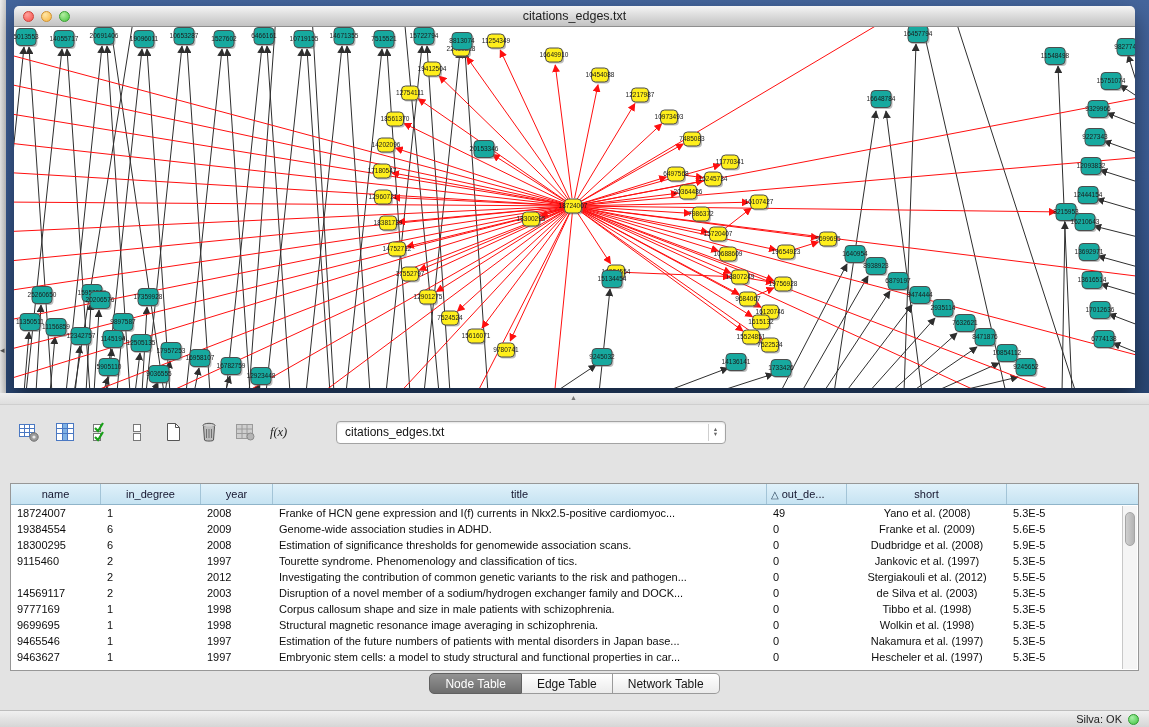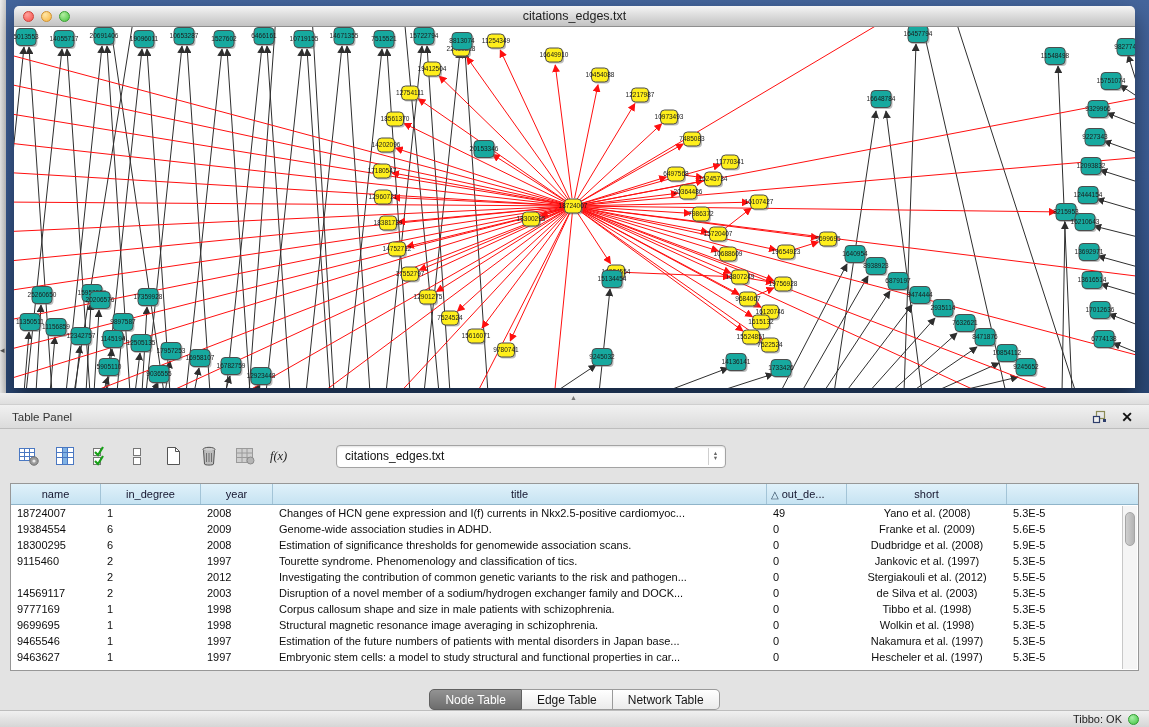--- a/index.html
+++ b/index.html
@@ -59,21 +59,21 @@
         border-right:1px solid #a3c4d7; overflow:hidden; white-space:nowrap; }
   .sort-glyph { margin:0 3px 0 4px; font-size:10px; color:#27415a; }
   .tbody { position:relative; }
   .tr { display:flex; height:16px; }
   .td { font-size:11px; color:#0d0d0d; line-height:16px; padding:0 6px; white-space:nowrap; overflow:hidden; }
   .vscroll { position:absolute; right:1px; top:22px; bottom:1px; width:15px; background:#f5f5f5;
              border-left:1px solid #c8c8c8; }
   .vthumb { position:absolute; left:2px; top:6px; width:10px; height:34px; border-radius:6px;
             background:linear-gradient(90deg,#cfcfcf,#b4b4b4); border:1px solid #a5a5a5; }
 
-  .tabs { position:absolute; left:0; top:268px; width:100%; display:flex; justify-content:center;margin-top:16px; }
+  .tabs { position:absolute; left:0; top:268px; width:100%; display:flex; justify-content:center; }
   .tab { height:21px; font-size:12px; display:flex; align-items:center; justify-content:center;
          background:linear-gradient(180deg,#ffffff,#ebebeb); border:1px solid #9a9a9a; border-left:none;
          color:#161616; padding:0 15px; }
   .tab:first-child { border-left:1px solid #9a9a9a; border-radius:5px 0 0 5px; }
   .tab:last-child { border-radius:0 5px 5px 0; }
   .tab.selected { background:linear-gradient(180deg,#939393,#6d6d6d); color:#fff; border-color:#606060; }
 
   
   .statusbar { position:absolute; left:0; top:710px; width:1149px; height:17px;
                background:linear-gradient(180deg,#f0f0f0,#d6d6d6); border-top:1px solid #bdbdbd;
@@ -746,34 +746,20 @@
         </svg>
     </div>
   </div>
 </div>
 
 <div class="divider">
   <span class="grip">▲</span>
 </div>
 
 <div class="table-panel">
-  <div class="panel-header">
-    <span>Table Panel</span>
-    <span class="spacer"></span>
-    <span class="ph-icon">
-      <svg width="15" height="14" viewBox="0 0 15 14">
-        <rect x="4.5" y="1.5" width="8" height="7" fill="none" stroke="#8a8a56" stroke-width="1.2"></rect>
-        <rect x="1.5" y="6.5" width="6" height="6" fill="#efefef" stroke="#2d3d6b" stroke-width="1.2"></rect>
-        <rect x="11" y="9" width="3" height="3" fill="#2d3d6b"></rect>
-      </svg>
-    </span>
-    <span class="ph-icon">
-        <span class="close-x">✕</span>
-      </span>
-  </div>
 
   <div class="toolbar">
 
     <button class="tool-btn">
         <svg width="22" height="22" viewBox="0 0 22 22">
           <rect x="1.5" y="3.5" width="15" height="12" fill="#fff" stroke="#4a78c2"></rect>
           <path d="M1.5 7.5h15M1.5 11.5h15M6.5 3.5v12M11.5 3.5v12" stroke="#4a78c2" fill="none"></path>
           <circle cx="16" cy="16" r="4.2" fill="#9b9b9b" stroke="#6e6e6e"></circle>
           <circle cx="16" cy="16" r="1.6" fill="#e8e8e8"></circle>
         </svg>
@@ -856,21 +842,21 @@
         </div>
         <div class="th" style="width: 112px; margin-top: 32px;">
           <span>pagerank</span>
         </div>
       </div>
     <div class="tbody">
         <div class="tr">
           <div class="td" style="width: 90px;">18724007</div>
           <div class="td" style="width: 100px;">1</div>
           <div class="td" style="width: 72px;">2008</div>
-          <div class="td" style="width: 494px;">Changes of HCN gene expression and I(f) currents in Nkx2.5-positive cardiomyoc...</div>
+          <div class="td" style="width: 494px;">Franke of HCN gene expression and I(f) currents in Nkx2.5-positive cardiomyoc...</div>
           <div class="td" style="width: 80px;">49</div>
           <div class="td" style="width: 160px; text-align: center;">Yano et al. (2008)</div>
           <div class="td" style="width: 112px;">5.3E-5</div>
         </div>
         <div class="tr">
           <div class="td" style="width: 90px;">19384554</div>
           <div class="td" style="width: 100px;">6</div>
           <div class="td" style="width: 72px;">2009</div>
           <div class="td" style="width: 494px;">Genome-wide association studies in ADHD.</div>
           <div class="td" style="width: 80px;">0</div>
@@ -956,15 +942,15 @@
   </div>
 
   <div class="tabs">
       <div class="tab selected">Node Table</div>
       <div class="tab">Edge Table</div>
       <div class="tab">Network Table</div>
     </div>
 </div>
 
 <div class="statusbar">
-  <span>Tibbo: OK</span>
+  <span>Silva: OK</span>
   <span class="memdot"></span>
 </div>
 
 </body></html>

